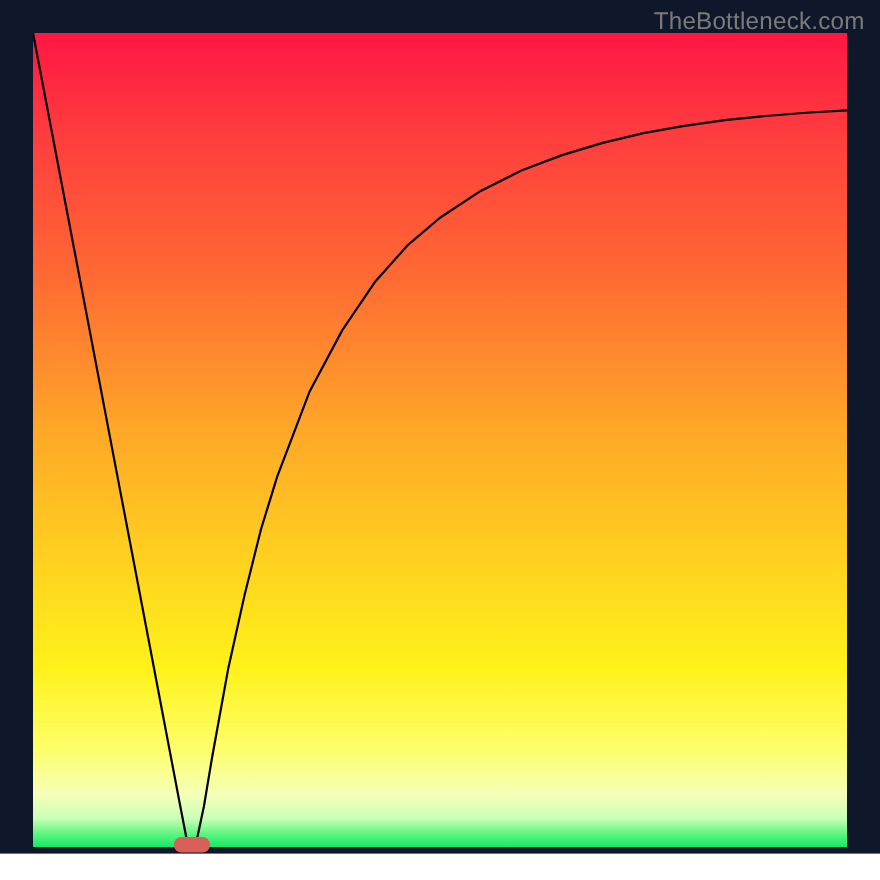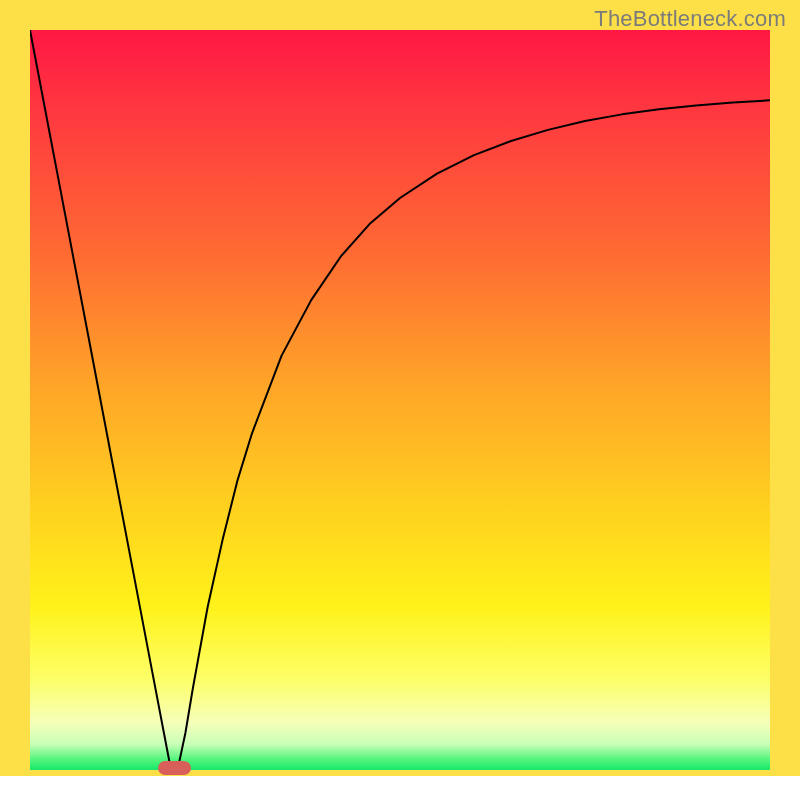--- a/index.html
+++ b/index.html
@@ -1,20 +1,20 @@
 <!DOCTYPE html>
 <html><head>
 <meta charset="utf-8">
 <style>
   * { margin: 0; padding: 0; box-sizing: border-box; }
   html, body { width: 800px; height: 800px; overflow: hidden; }
   .outer {
     width: 800px;
     height: 776px;
-    background: #fde047;
+    background: #0f172a;
     position: relative;
   }
   .plot {
     position: absolute;
     left: 30px;
     top: 30px;
     width: 740px;
     height: 740px;
   }
   .watermark {

